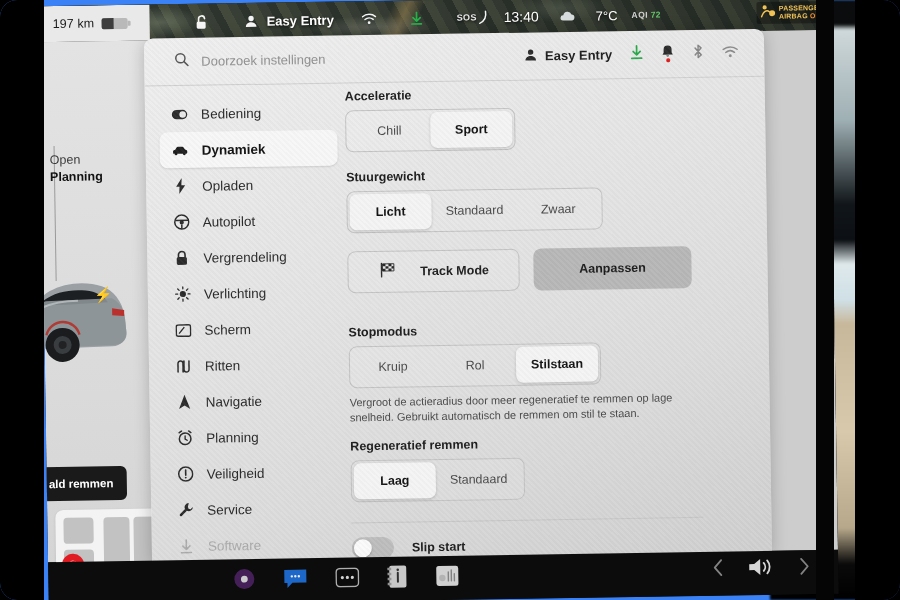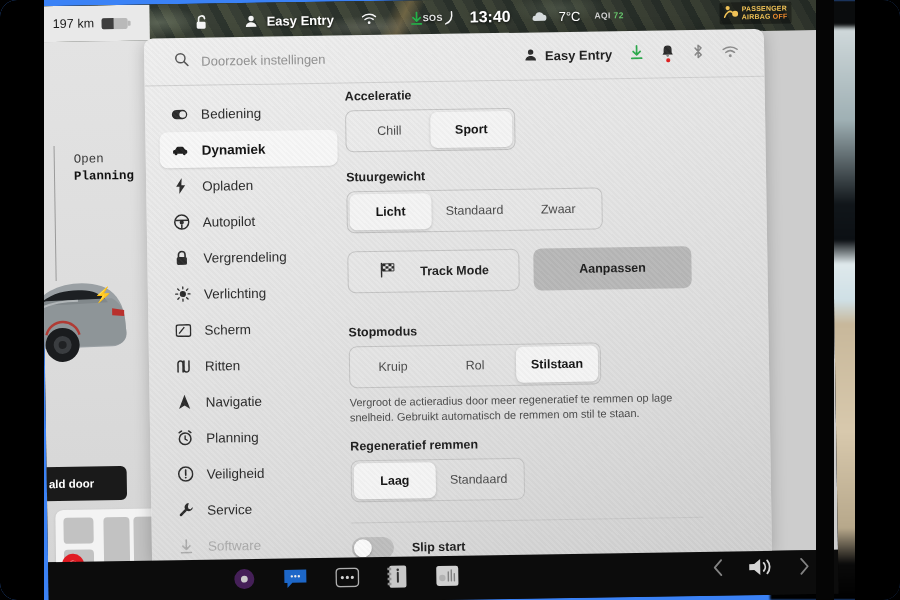--- a/index.html
+++ b/index.html
@@ -56,40 +56,40 @@
   }
   .sb-km { font-size:12.5px; color:#1c1c1c; font-weight:400; letter-spacing:.1px; }
   .batt { position:relative; width:26px; height:11px; border-radius:2px; background:#b9b9b9; }
   .batt::before{ content:""; position:absolute; left:0; top:0; width:12px; height:11px; border-radius:2px 0 0 2px; background:#3d3d3d; }
   .batt::after{ content:""; position:absolute; right:-3px; top:3px; width:2.5px; height:5px; border-radius:0 1px 1px 0; background:#b9b9b9; }
 
   .sb-items { position:absolute; left:112px; top:0; right:0; height:36px; display:flex; align-items:center; z-index:3; }
   .sb-ic { opacity:.95; display:flex; align-items:center; justify-content:center; }
   .sb-txt { color:#fff; font-size:13px; font-weight:600; text-shadow:0 1px 3px rgba(0,0,0,.85); }
   .sb-small { color:#e8e8e8; font-size:9px; font-weight:700; letter-spacing:.3px; text-shadow:0 1px 3px rgba(0,0,0,.9); }
-  .sb-time { color:#fff; font-size:16px; font-weight:700; text-shadow:0 1px 3px rgba(0,0,0,.85); }
+  .sb-time { color:#fff; font-size:14px; font-weight:400; text-shadow:0 1px 3px rgba(0,0,0,.85); }
   .sb-temp { color:#fff; font-size:13px; font-weight:500; text-shadow:0 1px 3px rgba(0,0,0,.85); }
   .aqi-badge { color:#cfcfcf; font-size:8.5px; font-weight:700; letter-spacing:.4px; }
   .aqi-badge b { color:#66c36b; }
   .airbag {
     display:flex; align-items:center; gap:3px;
     background:rgba(0,0,0,.35); padding:2px 4px; border-radius:2px;
   }
   .airbag-txt { font-size:7px; line-height:8px; color:#f0c256; font-weight:700; letter-spacing:.2px; }
   .airbag-txt .off { color:#f08c2e; }
 
   
   .app { position:absolute; left:0; top:36px; width:790px; height:520px; background:#cdcdcd; }
 
   
   .leftcol {
     position:absolute; left:0; top:0; width:108px; height:520px;
     background:linear-gradient(180deg,#e3e3e3 0%, #dcdcdc 55%, #d5d5d5 100%);
   }
-  .open-label { position:absolute; left:32px; top:110px; font-size:12.5px; color:#3a3a3a; line-height:17px;font-family:Liberation Mono, monospace; }
+  .open-label { position:absolute; left:8px; top:110px; font-size:12.5px; color:#3a3a3a; line-height:17px; }
   .open-label b { color:#111; font-weight:700; }
   .vline { position:absolute; left:12px; top:104px; width:1px; height:135px; background:#9a9a9a; }
 
   .car-wrap { position:absolute; left:-28px; top:215px; width:140px; height:120px; }
   .bolt { position:absolute; left:78px; top:30px; font-size:15px; color:#111; }
 
   .tooltip {
     position:absolute; left:-10px; top:425px; width:90px; height:34px;
     background:#1a1a1a; border-radius:6px; display:flex; align-items:center;
     padding-left:12px; color:#fff; font-size:11.5px; font-weight:700;
@@ -229,33 +229,33 @@
               <path d="M1 3.6A10 10 0 0 1 14 3.6" stroke="#fff" stroke-width="1.5" fill="none" stroke-linecap="round"></path>
               <path d="M3.4 6.4a6.4 6.4 0 0 1 8.2 0" stroke="#fff" stroke-width="1.5" fill="none" stroke-linecap="round"></path>
               <circle cx="7.5" cy="9.6" r="1.4" fill="#fff"></circle>
             </svg>
         </span>
         <span class="sb-ic" style="margin-left:34px">
           <svg width="12" height="14" viewBox="0 0 12 14">
               <path d="M6 1v8.5M2.4 6.3 6 9.9l3.6-3.6M1.3 12.6h9.4" stroke="#23b84a" stroke-width="1.7" fill="none" stroke-linecap="round" stroke-linejoin="round"></path>
             </svg>
         </span>
-        <span class="sb-small" style="">SOS</span>
+        <span class="sb-small" style="margin-left:34px">SOS</span>
         <span class="sb-ic" style="margin-left:2px">
           <svg width="9" height="14" viewBox="0 0 9 14">
               <path d="M1 13C6 11 8 7 7 1" stroke="#fff" stroke-width="1.5" fill="none" stroke-linecap="round"></path>
             </svg>
         </span>
         <span class="sb-time" style="margin-left:16px">13:40</span>
         <span class="sb-ic" style="margin-left:20px">
           <svg width="17" height="12" viewBox="0 0 17 12">
               <path d="M4.3 10.5h8.4a3 3 0 0 0 .3-6 4.3 4.3 0 0 0-8.2.8 2.6 2.6 0 0 0-.5 5.2z" fill="#dfe4e6"></path>
             </svg>
         </span>
-        <span class="sb-temp" style="margin-left:11px">7°C</span>
+        <span class="sb-temp" style="margin-left:20px">7°C</span>
         <span class="aqi-badge" style="margin-left:14px">
           <span>AQI</span>
           <b>72</b>
         </span>
         <span class="airbag" style="margin-left:96px">
           <span>
             <svg width="15" height="13" viewBox="0 0 15 13">
                 <circle cx="4.2" cy="2.6" r="2.1" fill="#f0c256"></circle>
                 <path d="M1 11.8c1-2.6 2-4.2 3.6-5.2 1.4-.9 3-.7 4.2.4" stroke="#f0c256" stroke-width="1.5" fill="none" stroke-linecap="round"></path>
                 <circle cx="11.6" cy="8.4" r="3" fill="#f0c256"></circle>
@@ -287,21 +287,21 @@
             <circle cx="46" cy="88" r="17" fill="#1a1c1e"></circle>
             <circle cx="46" cy="88" r="9" fill="#3a3d40"></circle>
             <circle cx="46" cy="88" r="4" fill="#202224"></circle>
             <path d="M30 78 a17 17 0 0 1 33 0" fill="none" stroke="#b03b34" stroke-width="2.4"></path>
             <path d="M12 60 C22 50 40 44 62 44" stroke="#d8dcdf" stroke-width="2" fill="none" opacity=".55"></path>
           </svg>
           <span class="bolt">⚡</span>
         </div>
 
         <div class="tooltip">
-          <span>ald door</span>
+          <span>ald remmen</span>
         </div>
 
         <div class="seatcard">
           <span class="seat" style="left:8px;  top:8px;  width:30px; height:26px;"></span>
           <span class="seat" style="left:8px;  top:40px; width:30px; height:26px;"></span>
           <span class="seat" style="left:48px; top:8px;  width:26px; height:58px;"></span>
           <span class="seat" style="left:78px; top:8px;  width:26px; height:58px;"></span>
           <span class="childdot">☠</span>
         </div>
       </div>

